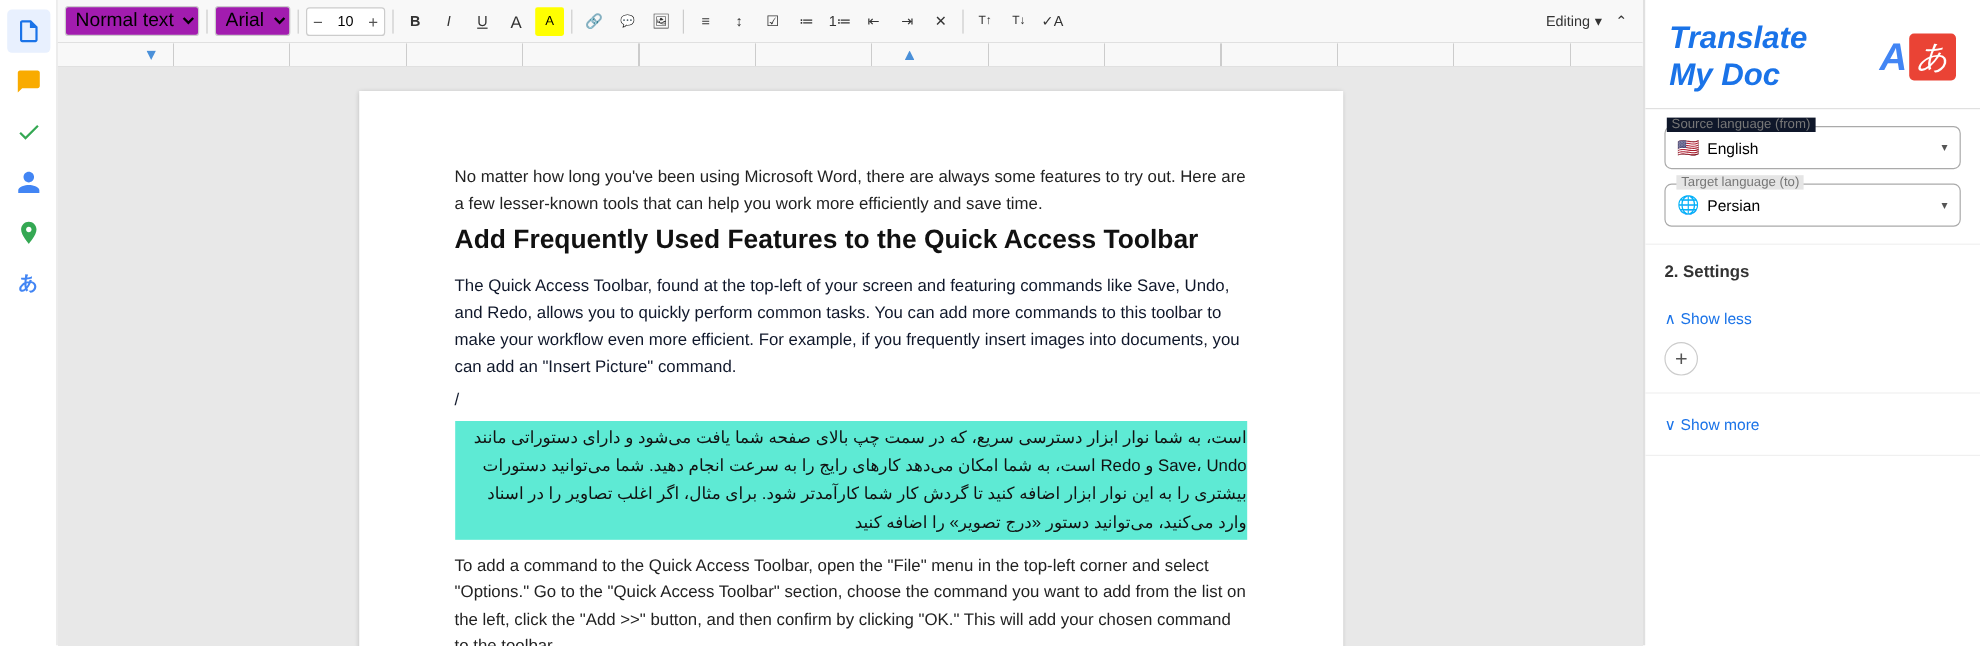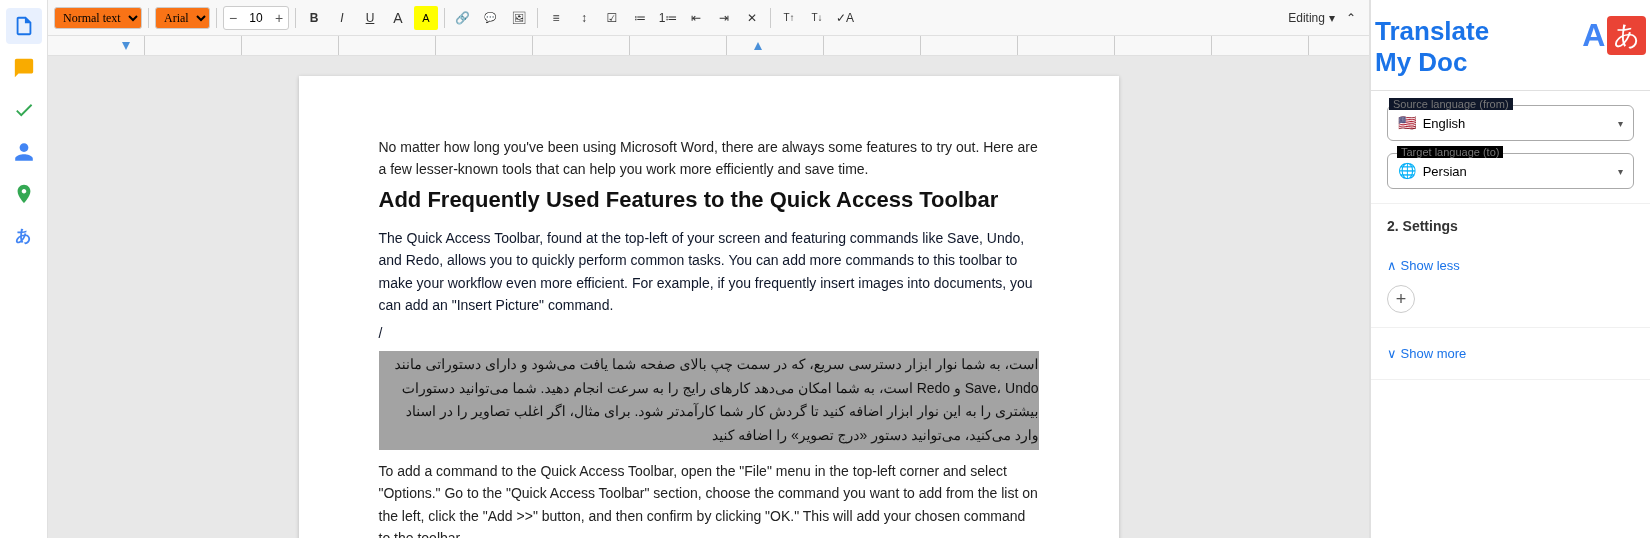--- a/index.html
+++ b/index.html
@@ -28,26 +28,25 @@
       padding: 4px 6px;
       border-bottom: 1px solid #e0e0e0;
       gap: 4px;
       height: 36px;
       background: #f8f8f8;
       flex-shrink: 0;
     }
 
     .toolbar-select {
       padding: 2px 4px;
-      font-size: 12px;
+      font-size: 16px;
       border: 1px solid #ccc;
       border-radius: 3px;
-      background: #f97316;
-      cursor: pointer;
-      font-family: Liberation Serif, serif;
+      background: #a21caf;
+      cursor: pointer;
     }
 
     .toolbar-btn {
       width: 24px;
       height: 24px;
       display: flex;
       align-items: center;
       justify-content: center;
       font-size: 12px;
       cursor: pointer;
@@ -172,21 +171,21 @@
     }
 
     .doc-para {
       font-size: 14px;
       line-height: 1.6;
       color: #0f172a;
       margin-bottom: 6px;
     }
 
     .doc-translated {
-      background: #a3a3a3;
+      background: #5eead4;
       font-size: 14px;
       line-height: 1.7;
       direction: rtl;
       text-align: right;
       color: #111;
       margin-bottom: 8px;
       padding: 2px 0;
     }
 
     .doc-para-last {
@@ -226,25 +225,26 @@
       width: 280px;
       background: #fff;
       border-left: 1px solid #e0e0e0;
       display: flex;
       flex-direction: column;
       overflow-y: auto;
       flex-shrink: 0;
     }
 
     .panel-header {
-      padding: 16px 4px 12px;
+      padding: 16px 20px 12px;
       border-bottom: 1px solid #e0e0e0;
       display: flex;
-      align-items: flex-start;
+      align-items: center;
       justify-content: space-between;
+      font-style: italic;
     }
 
     .panel-title {
       font-size: 26px;
       font-weight: 700;
       color: #1a73e8;
       line-height: 1.2;
     }
 
     .panel-logo {
@@ -490,21 +490,21 @@
     <div style="position:relative; margin-bottom:12px;">
       <div style="position:absolute; top:-7px; left:2px; background:#0f172a; padding:0 4px; font-size:11px; color:#777; z-index:1;">Source language (from)</div>
       <div class="lang-dropdown" style="border:1px solid #aaa;">
         <span class="lang-flag">🇺🇸</span>
         <span style="flex:1;">English</span>
         <span class="lang-chevron">▾</span>
       </div>
     </div>
 
     <div style="position:relative;">
-      <div style="position:absolute; top:-7px; left:10px; background:#000000; padding:0 4px; font-size:11px; color:#777; z-index:1;">Target language (to)</div>
+      <div style="position:absolute; top:-7px; left:10px; background:#e5e5e5; padding:0 4px; font-size:11px; color:#777; z-index:1;">Target language (to)</div>
       <div class="lang-dropdown" style="border:1px solid #aaa;">
         <span class="lang-flag">🌐</span>
         <span style="flex:1;">Persian</span>
         <span class="lang-chevron">▾</span>
       </div>
     </div>
   </div>
 
   <div class="panel-section">
     <div class="section-title">

